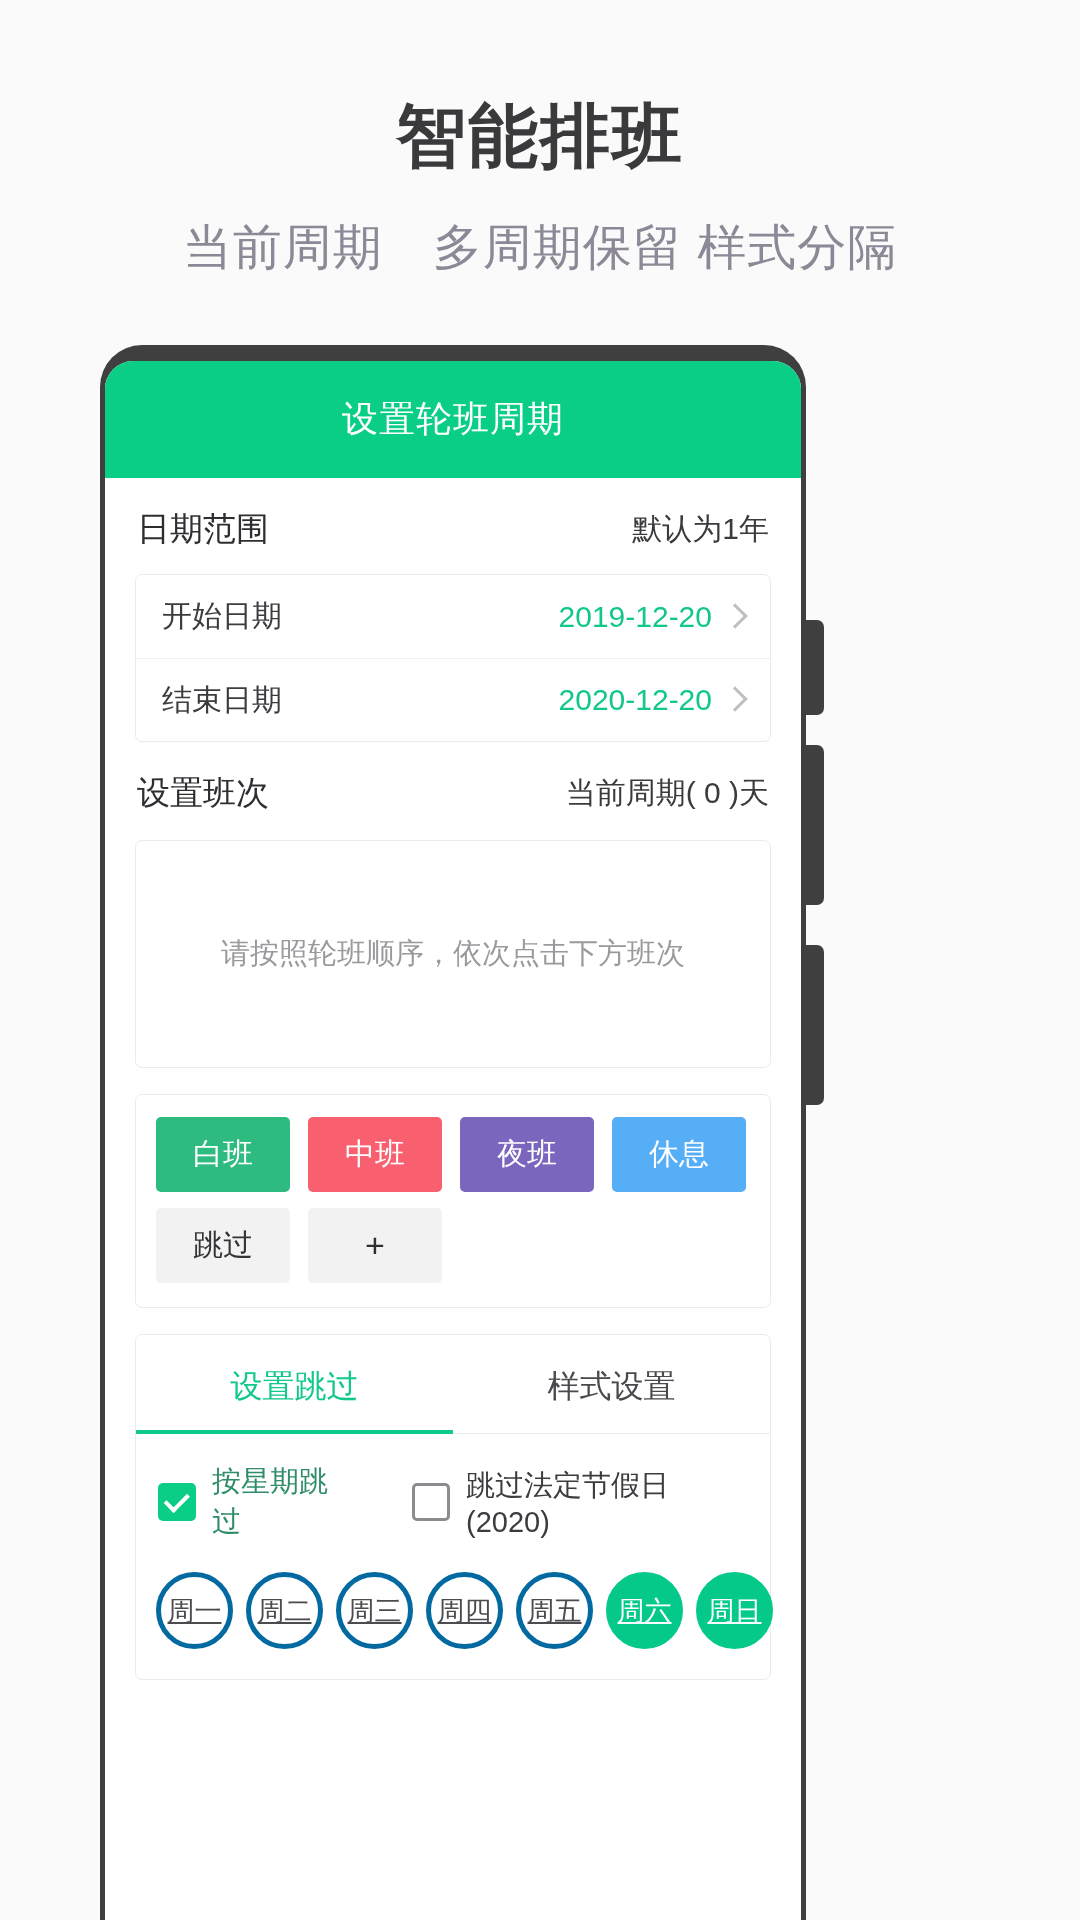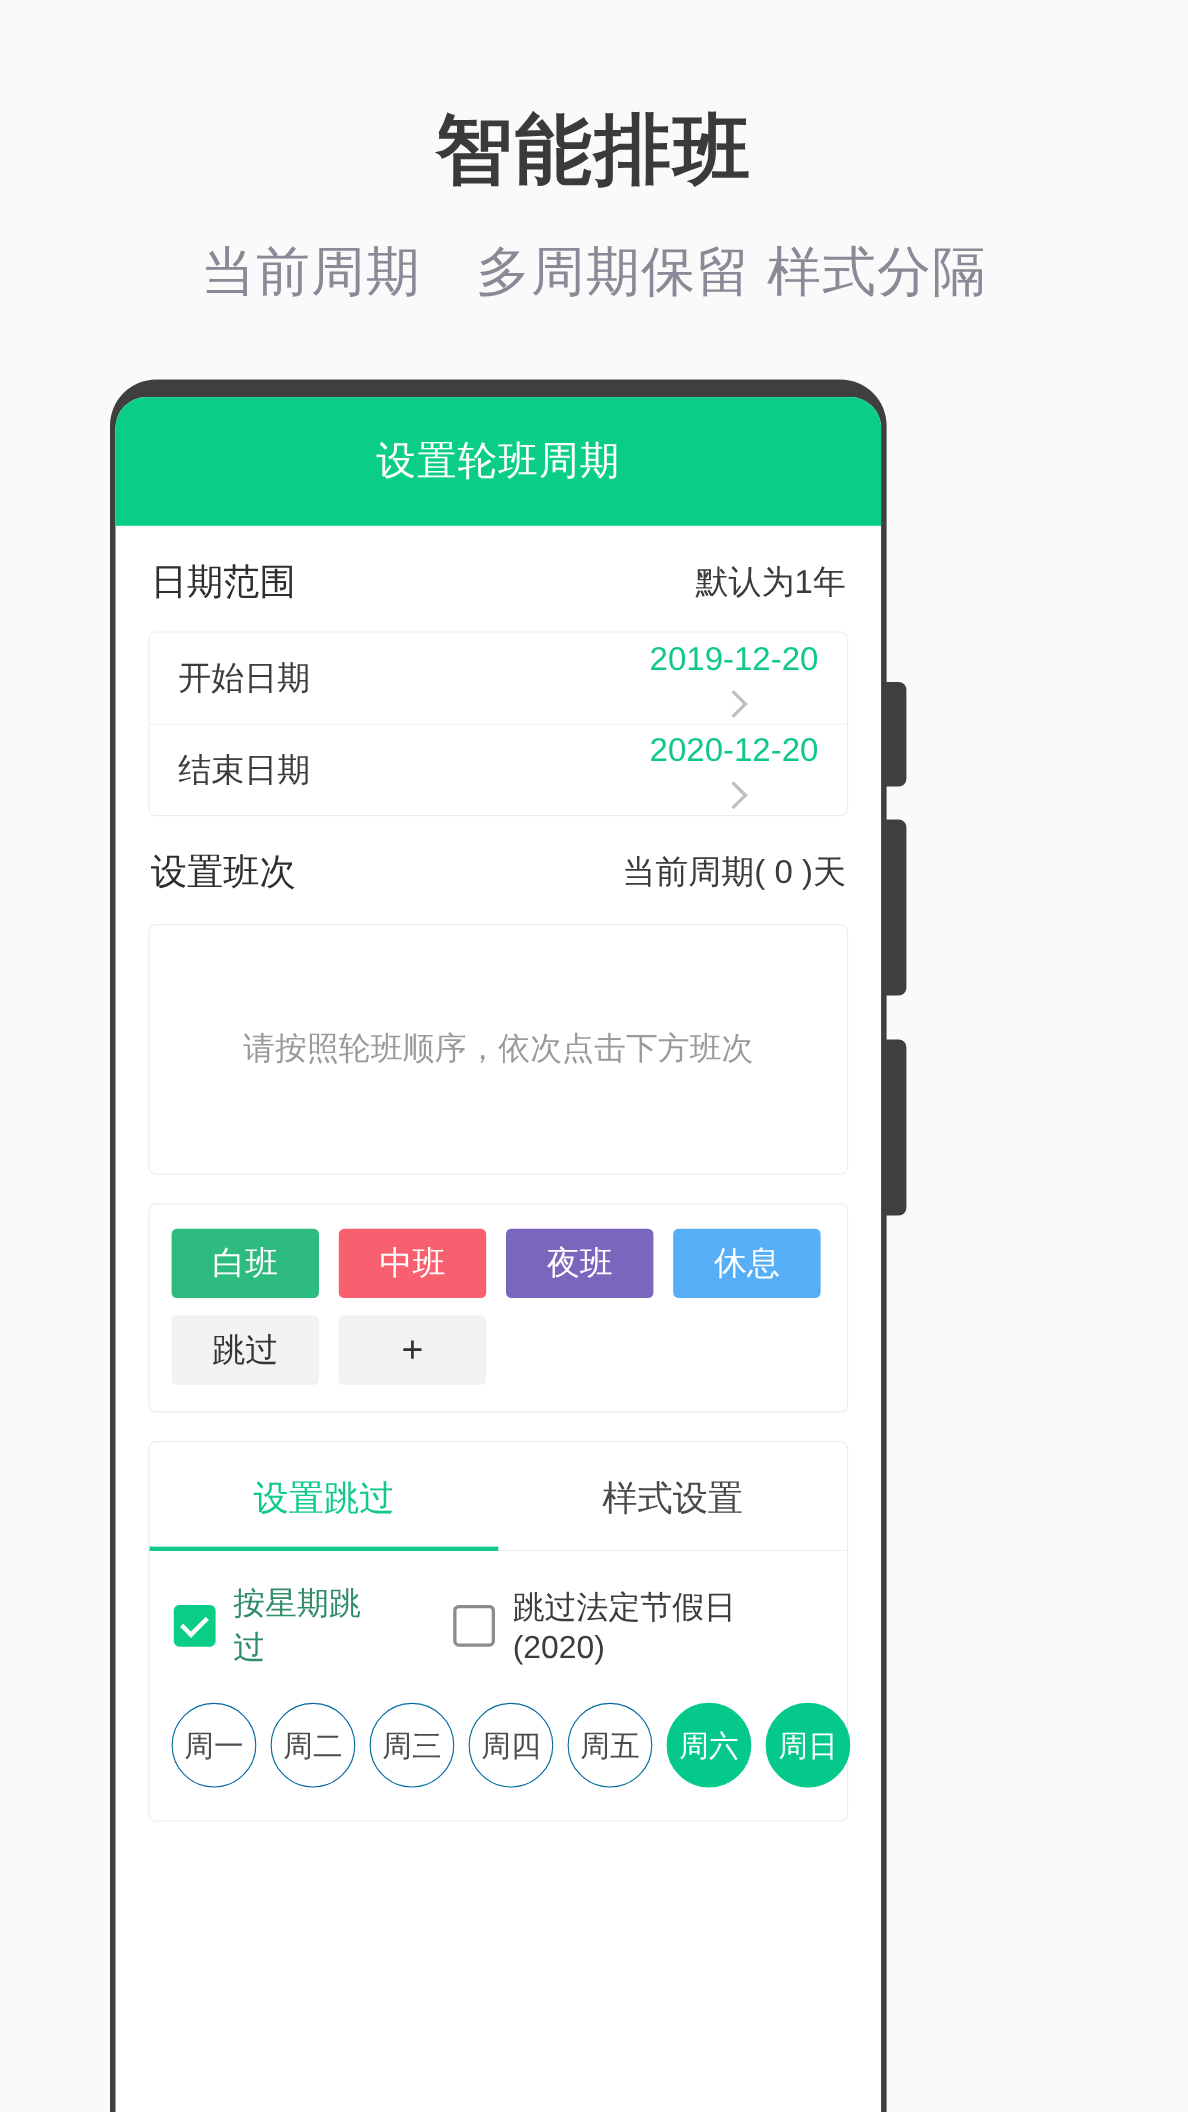--- a/index.html
+++ b/index.html
@@ -123,21 +123,20 @@
   }
   .row + .row { border-top: 1px solid #EFEFF0; gap: 36px; }
   .row-label {
     font-size: 30px;
     color: #3C3C40;
   }
   .row-right {
     display: flex;
     align-items: center;
     gap: 14px;
-    flex-direction: column;
   }
   .row-value {
     font-size: 30px;
     color: #12C78A;
   }
   .chevron {
     display: inline-block;
     width: 15px;
     height: 15px;
     border-top: 3px solid #BFBFC2;
@@ -166,21 +165,21 @@
   }
   .palette-row {
     display: flex;
     gap: 18px;
     margin-bottom: 16px;
   }
   .palette-row:last-child { margin-bottom: 0; }
   .chip {
     flex: 0 0 auto;
     width: 134px;
-    height: 63px;
+    height: 75px;
     border-radius: 5px;
     display: flex;
     align-items: center;
     justify-content: center;
     font-size: 30px;
     color: #FFFFFF;
   }
   .chip.neutral {
     background: #F2F2F2;
     color: #333338;
@@ -252,24 +251,25 @@
   }
   .wd {
     width: 77px;
     height: 77px;
     border-radius: 50%;
     display: flex;
     align-items: center;
     justify-content: center;
     font-size: 27px;
     box-sizing: border-box;
-    border: 1px solid #0369a1;
+    border: 5px solid #0369a1;
     color: #4C4C50;
     background: #FFFFFF;
     flex: 0 0 auto;
+    text-decoration: underline;
   }
   .wd.sel {
     background: #05C98A;
     border-color: #05C98A;
     color: #FFFFFF;
   }
 </style>
 </head>
 <body>
 

